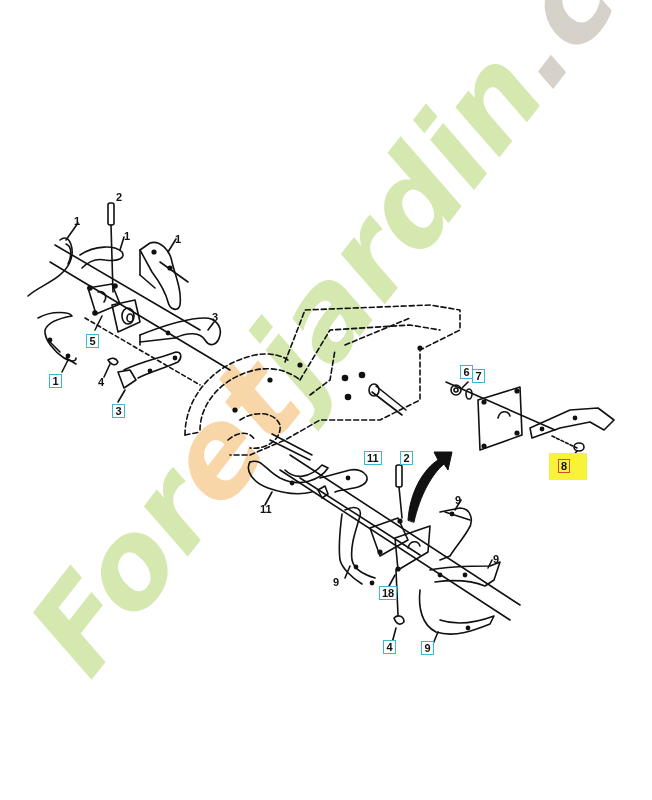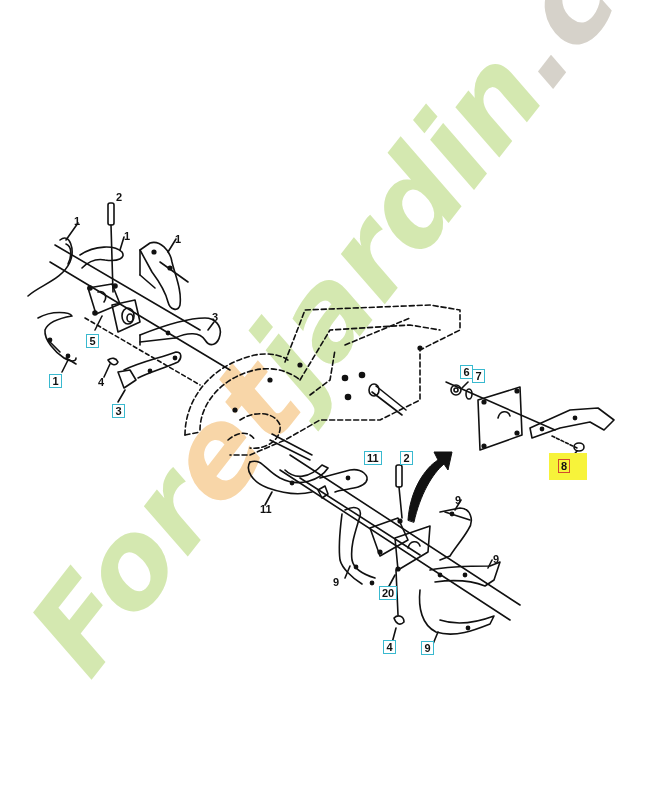--- a/index.html
+++ b/index.html
@@ -197,16 +197,16 @@
   <div class="lbl boxed" style="left:472px; top:369px;">7</div>
   <div class="hl" style="left:549px; top:453px; width:38px; height:27px;"></div>
   <div class="lbl red" style="left:558px; top:459px;">8</div>
 
   <div class="lbl boxed" style="left:364px; top:451px;">11</div>
   <div class="lbl boxed" style="left:400px; top:451px;">2</div>
   <div class="lbl" style="left:260px; top:503px;">11</div>
   <div class="lbl" style="left:455px; top:494px;">9</div>
   <div class="lbl" style="left:493px; top:553px;">9</div>
   <div class="lbl" style="left:333px; top:576px;">9</div>
-  <div class="lbl boxed" style="left:379px; top:586px;">20</div>
+  <div class="lbl boxed" style="left:379px; top:586px;">18</div>
   <div class="lbl boxed" style="left:383px; top:640px;">4</div>
   <div class="lbl boxed" style="left:421px; top:641px;">9</div>
 </div>
 
 </body></html>

